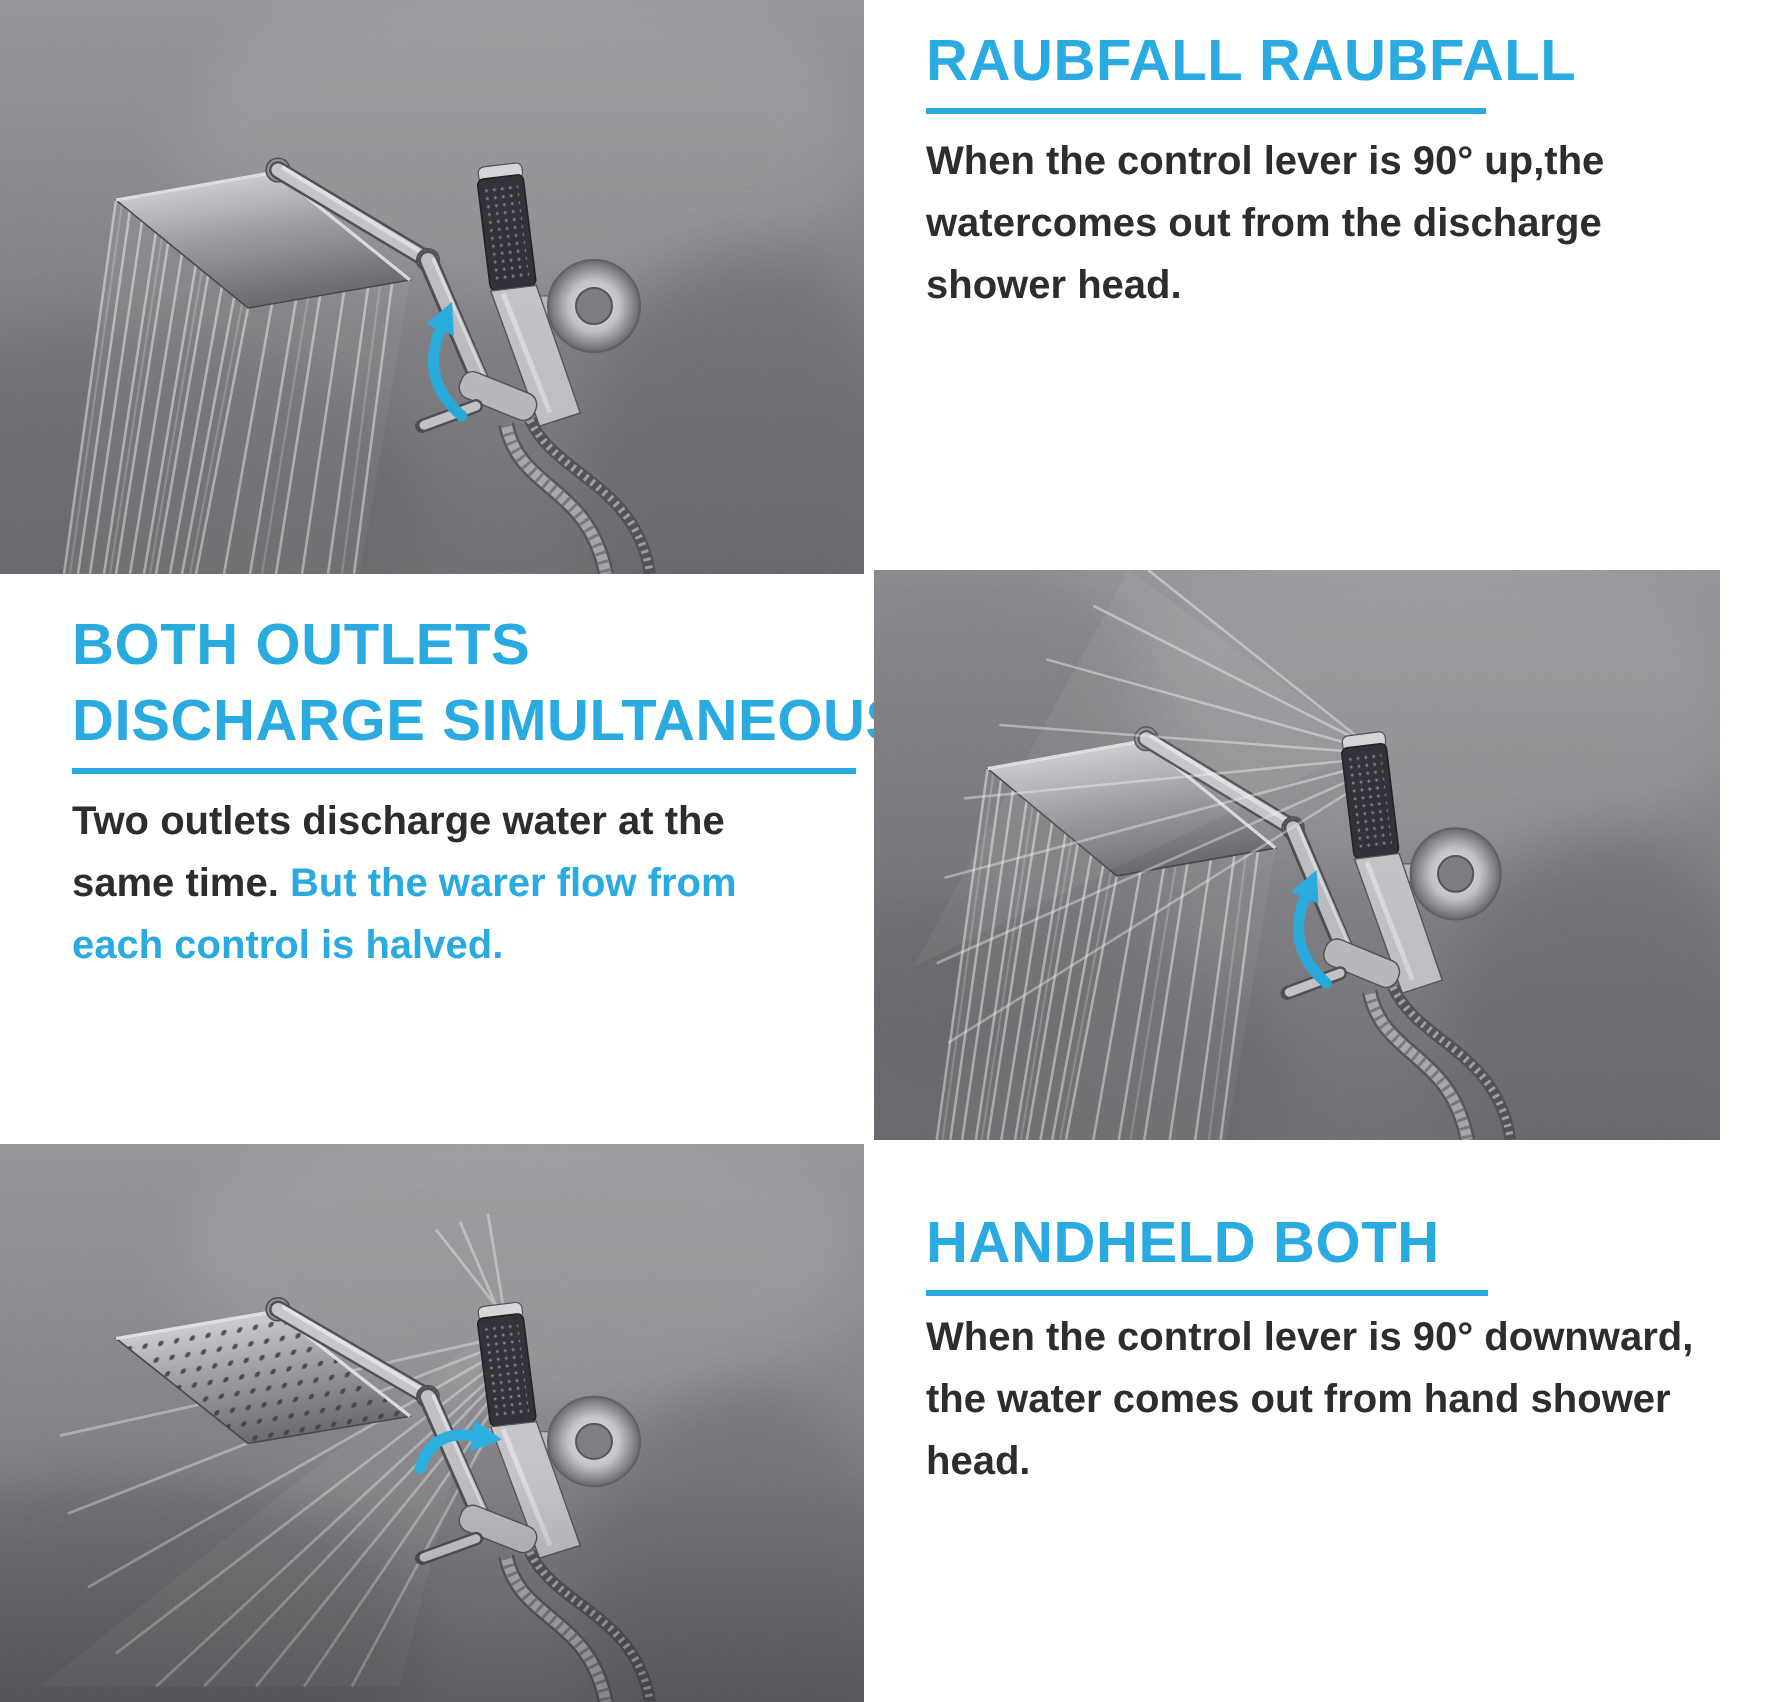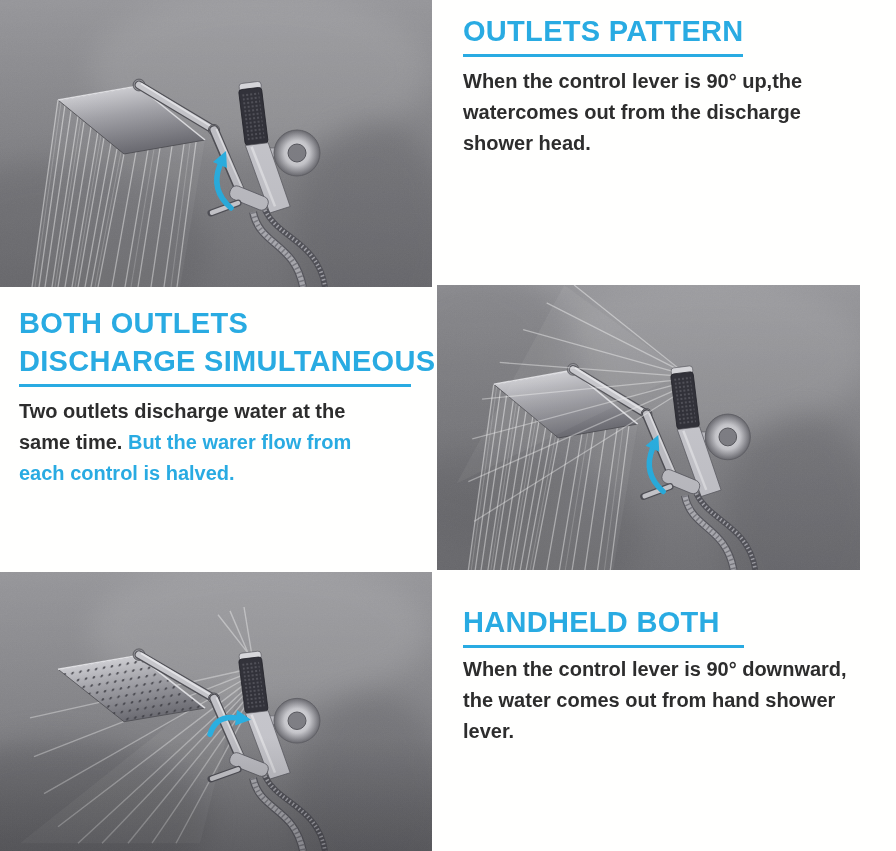--- a/index.html
+++ b/index.html
@@ -116,30 +116,30 @@
       </g>
       <g>
         <path d="M231 208 Q210 190 220 165" stroke="var(--arrow,#2cb8ec)" stroke-width="5.5" fill="none" stroke-linecap="round"></path>
         <polygon points="226,151 227,168 213,162" fill="var(--arrow,#2cb8ec)"></polygon>
       </g>
       <rect width="432" height="287" fill="url(#vignB)" opacity="0.45"></rect>
     </svg>
   </div>
 
   <div class="tb" style="left:463px;top:12px;width:420px">
-    <div class="hd">OUTLETS PATTERN</div>
+    <div class="hd">RAUBFALL RAUBFALL</div>
     <div class="rule" style="width:280px"></div>
     <div class="bd-wrap">
       <p class="bd">When the control lever is 90° up,the</p>
       <p class="bd">watercomes out from the discharge</p>
       <p class="bd">shower head.</p>
     </div>
   </div>
 
-  <div class="tb" style="left:19px;top:304px;width:420px">
+  <div class="tb" style="left:36px;top:304px;width:420px">
     <div class="hd">BOTH OUTLETS</div>
     <div class="hd">DISCHARGE SIMULTANEOUSLY</div>
     <div class="rule" style="width:392px"></div>
     <div class="bd-wrap">
       <p class="bd">Two outlets discharge water at the</p>
       <p class="bd"><span>same time. </span><span class="accent">But the warer flow from</span></p>
       <p class="bd accent">each control is halved.</p>
     </div>
   </div>
 
@@ -268,17 +268,17 @@
       <rect width="432" height="287" fill="url(#vignB)" opacity="0.35"></rect>
     </svg>
   </div>
 
   <div class="tb" style="left:463px;top:603px;width:420px">
     <div class="hd">HANDHELD BOTH</div>
     <div class="rule" style="width:281px"></div>
     <div class="bd-wrap" style="margin-top:6px">
       <p class="bd">When the control lever is 90° downward,</p>
       <p class="bd">the water comes out from hand shower</p>
-      <p class="bd">lever.</p>
+      <p class="bd">head.</p>
     </div>
   </div>
 
 </div>
 
 </body></html>

